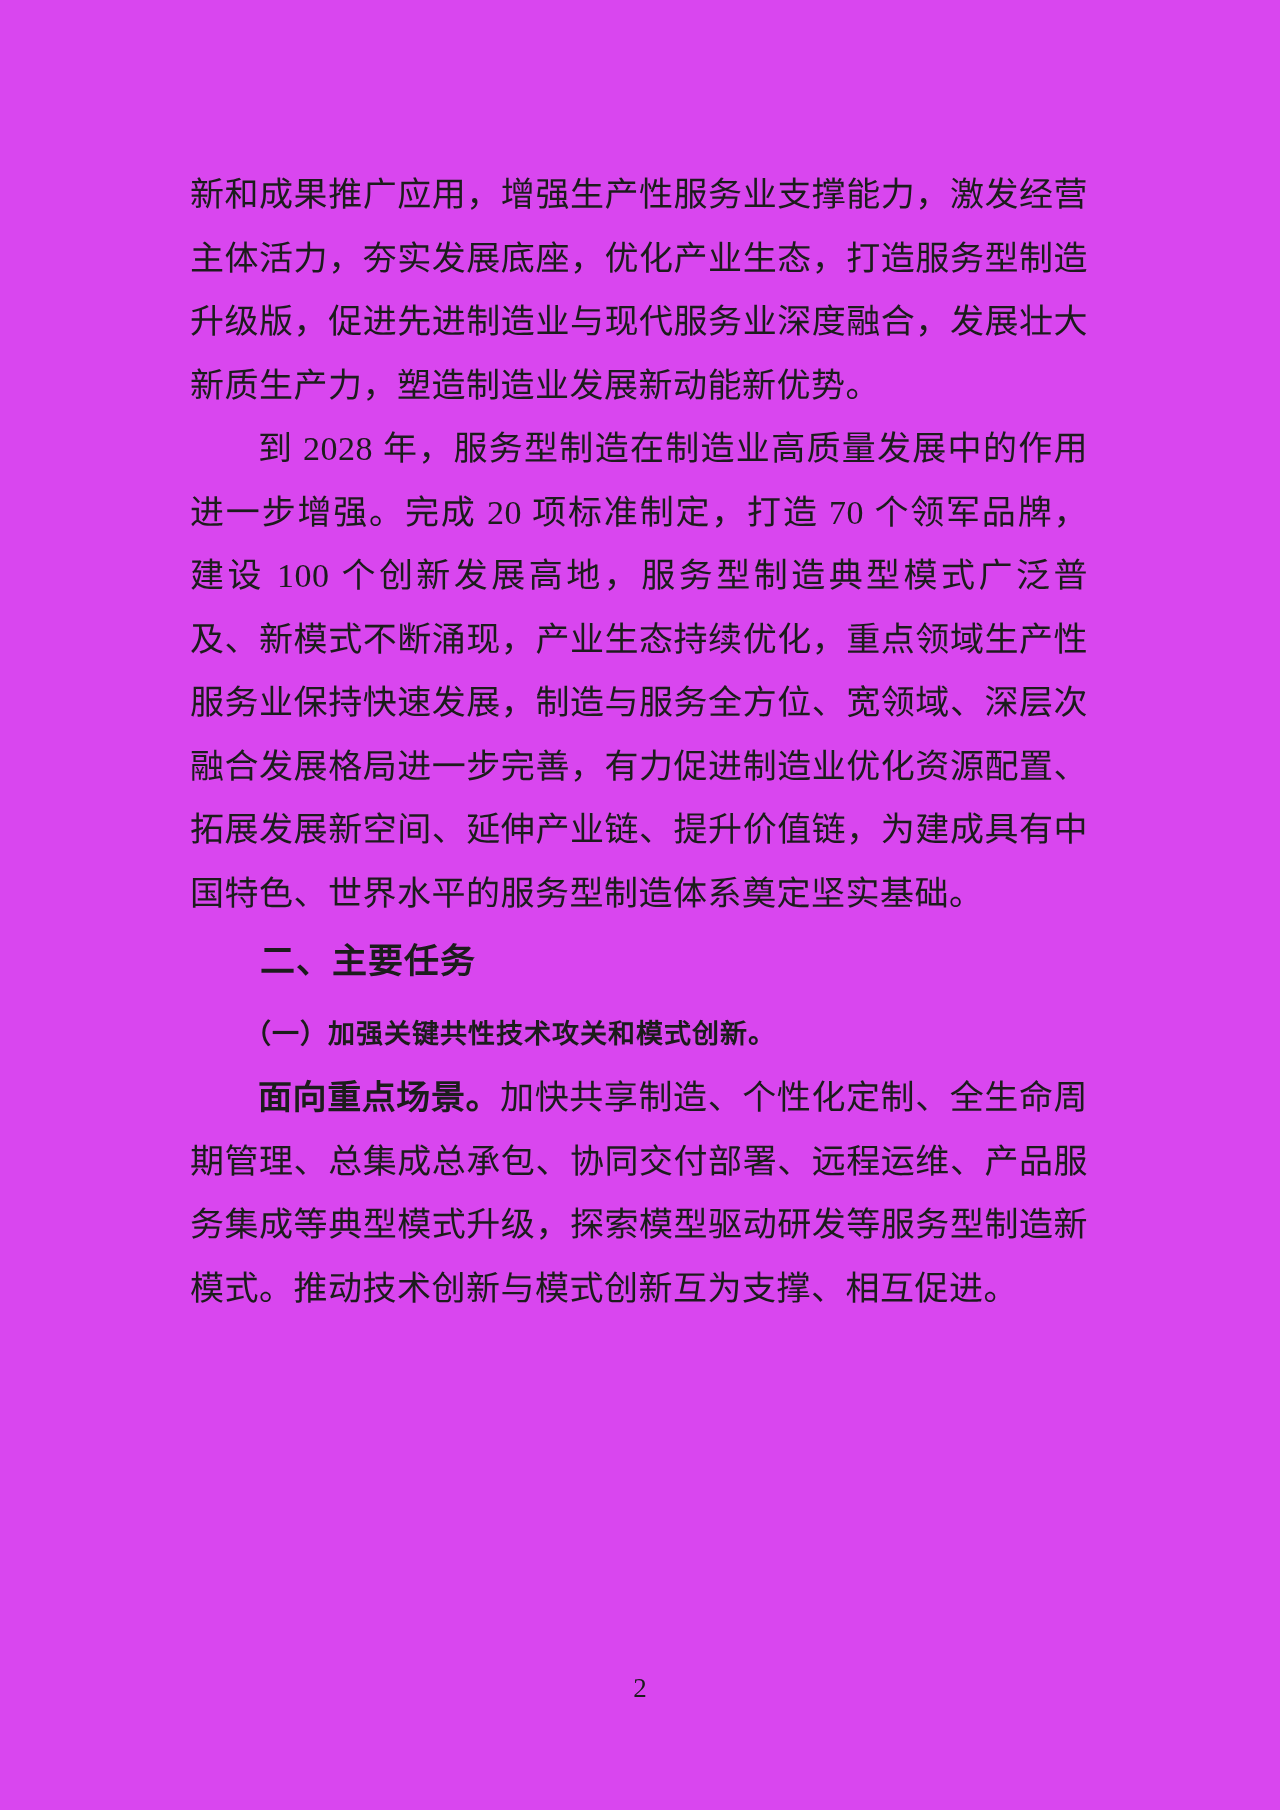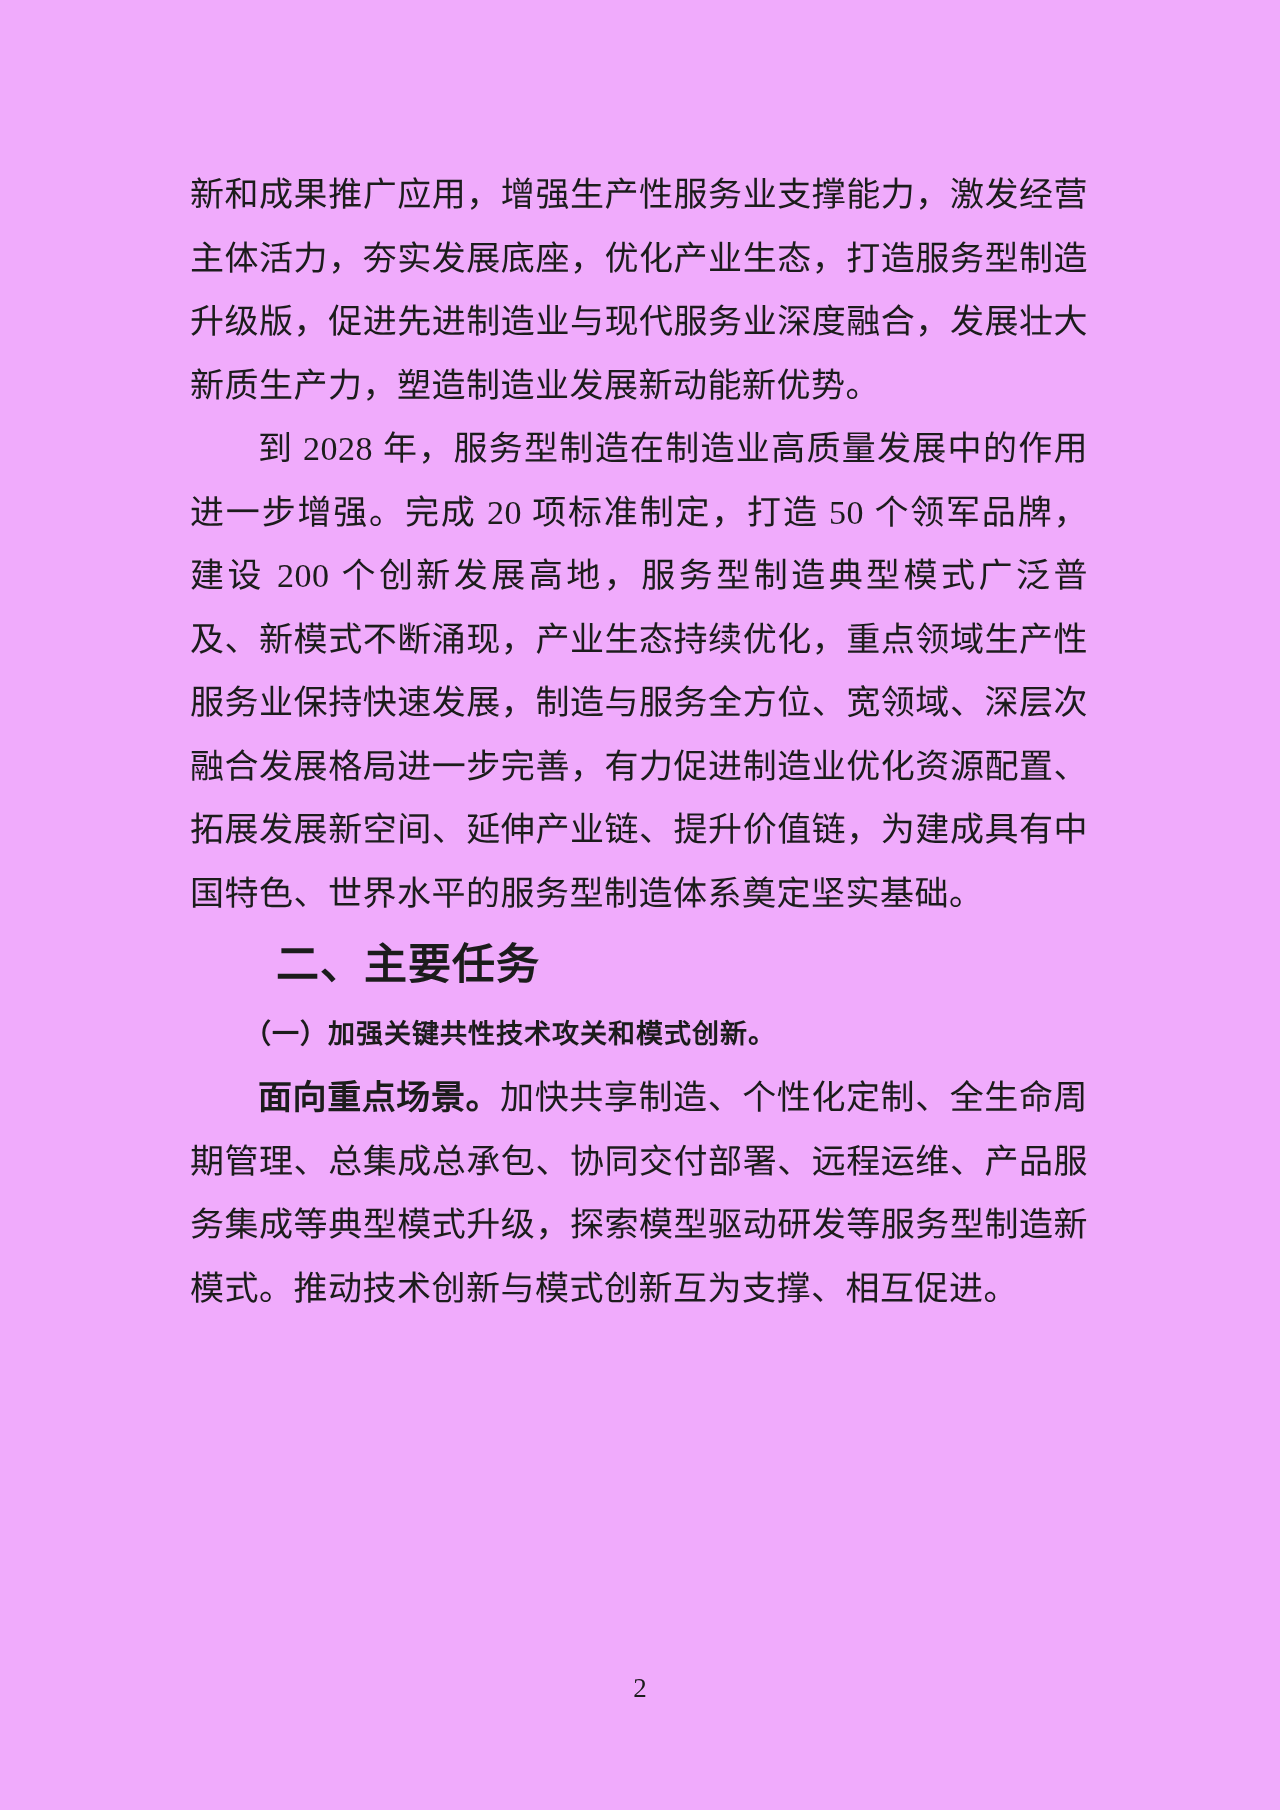--- a/index.html
+++ b/index.html
@@ -4,21 +4,21 @@
 <style>
   html, body {
     margin: 0;
     padding: 0;
     background: #ffffff;
   }
   .page {
     position: relative;
     width: 1280px;
     height: 1810px;
-    background: #f0abfc;
+    background: #d946ef;
     color: #1c1c1c;
     overflow: hidden;
     font-family: "Liberation Serif", "DejaVu Serif", serif;
   }
   .content {
     position: absolute;
     top: 163px;
     left: 190px;
     width: 898px;
   }
@@ -33,24 +33,24 @@
   }
   .indent {
     text-indent: 2em;
   }
   .lead {
     font-weight: bold;
     font-family: "Liberation Serif", "DejaVu Serif", serif;
   }
   .h-section {
     margin: 8px 0 0 0;
-    font-size: 43px;
+    font-size: 35px;
     line-height: 63.5px;
     font-weight: bold;
-    font-family: Liberation Sans, sans-serif;
+    font-family: Liberation Mono, monospace;
     text-indent: 2em;
     letter-spacing: 1px;
   }
   .h-subsection {
     margin: 6px 0 0 0;
     font-size: 27px;
     line-height: 63.5px;
     font-weight: bold;
     font-family: "Liberation Serif", "DejaVu Serif", serif;
     text-indent: 2em;
@@ -69,21 +69,21 @@
   }
 </style>
 </head>
 <body>
 
 <div class="page">
   <div class="content">
 
     <p class="par"><span>新和成果推广应用，增强生产性服务业支撑能力，激发经营主体活力，夯实发展底座，优化产业生态，打造服务型制造升级版，促进先进制造业与现代服务业深度融合，发展壮大新质生产力，塑造制造业发展新动能新优势。</span></p>
 
-    <p class="par indent"><span>到 2028 年，服务型制造在制造业高质量发展中的作用进一步增强。完成 20 项标准制定，打造 50 个领军品牌，建设 200 个创新发展高地，服务型制造典型模式广泛普及、新模式不断涌现，产业生态持续优化，重点领域生产性服务业保持快速发展，制造与服务全方位、宽领域、深层次融合发展格局进一步完善，有力促进制造业优化资源配置、拓展发展新空间、延伸产业链、提升价值链，为建成具有中国特色、世界水平的服务型制造体系奠定坚实基础。</span></p>
+    <p class="par indent"><span>到 2028 年，服务型制造在制造业高质量发展中的作用进一步增强。完成 20 项标准制定，打造 70 个领军品牌，建设 100 个创新发展高地，服务型制造典型模式广泛普及、新模式不断涌现，产业生态持续优化，重点领域生产性服务业保持快速发展，制造与服务全方位、宽领域、深层次融合发展格局进一步完善，有力促进制造业优化资源配置、拓展发展新空间、延伸产业链、提升价值链，为建成具有中国特色、世界水平的服务型制造体系奠定坚实基础。</span></p>
 
     <h2 class="h-section"><span>二、主要任务</span></h2>
 
     <h3 class="h-subsection"><span>（一）加强关键共性技术攻关和模式创新。</span></h3>
 
 
     <p class="par indent"><strong class="lead">面向重点场景。</strong><span>加快共享制造、个性化定制、全生命周期管理、总集成总承包、协同交付部署、远程运维、产品服务集成等典型模式升级，探索模型驱动研发等服务型制造新模式。推动技术创新与模式创新互为支撑、相互促进。</span></p>
 
   </div>
 

